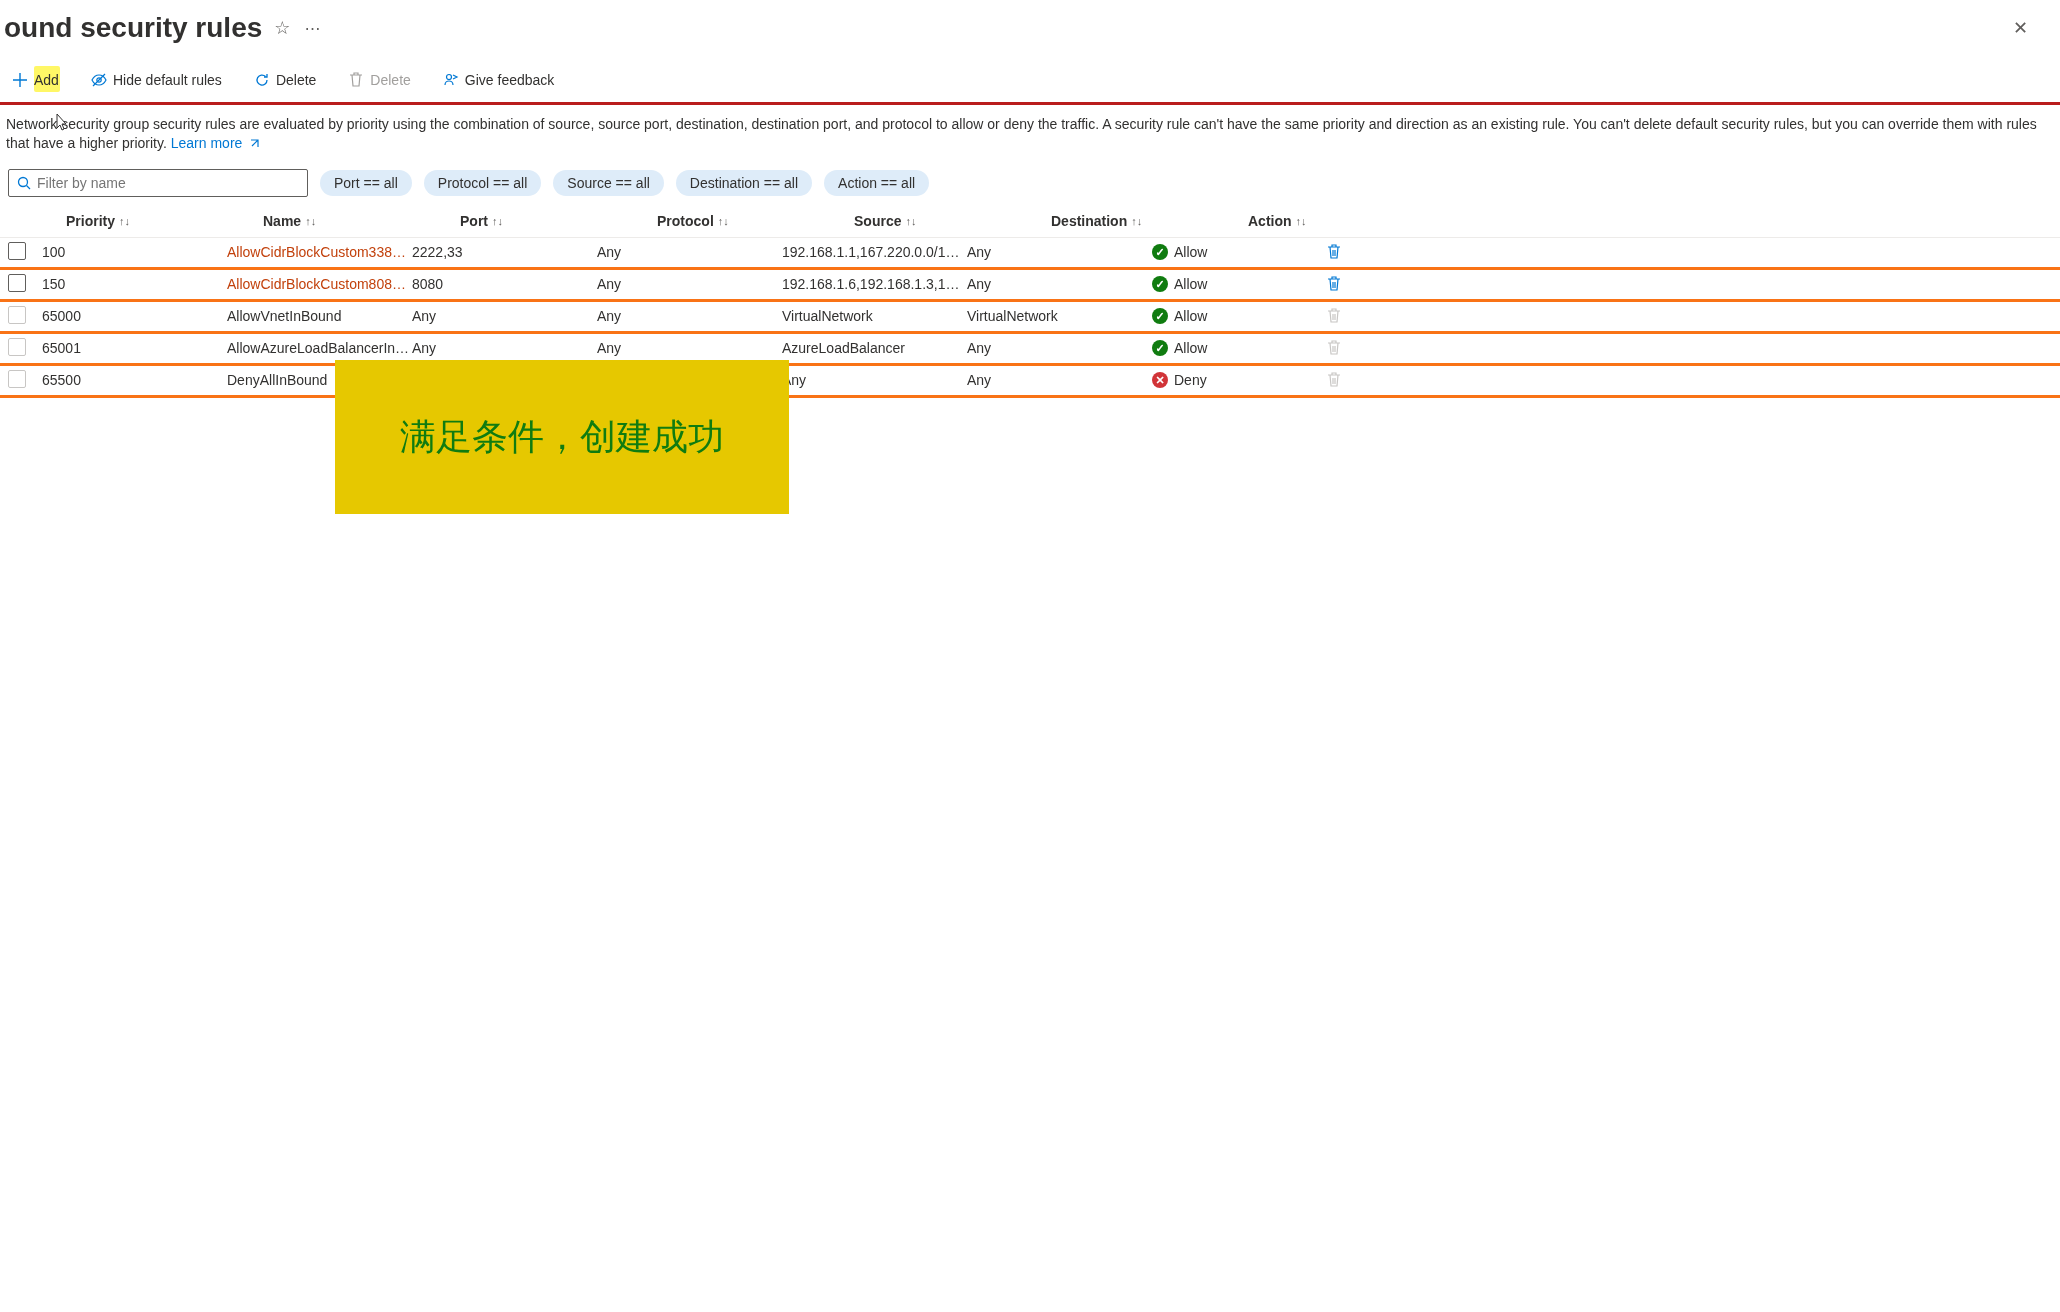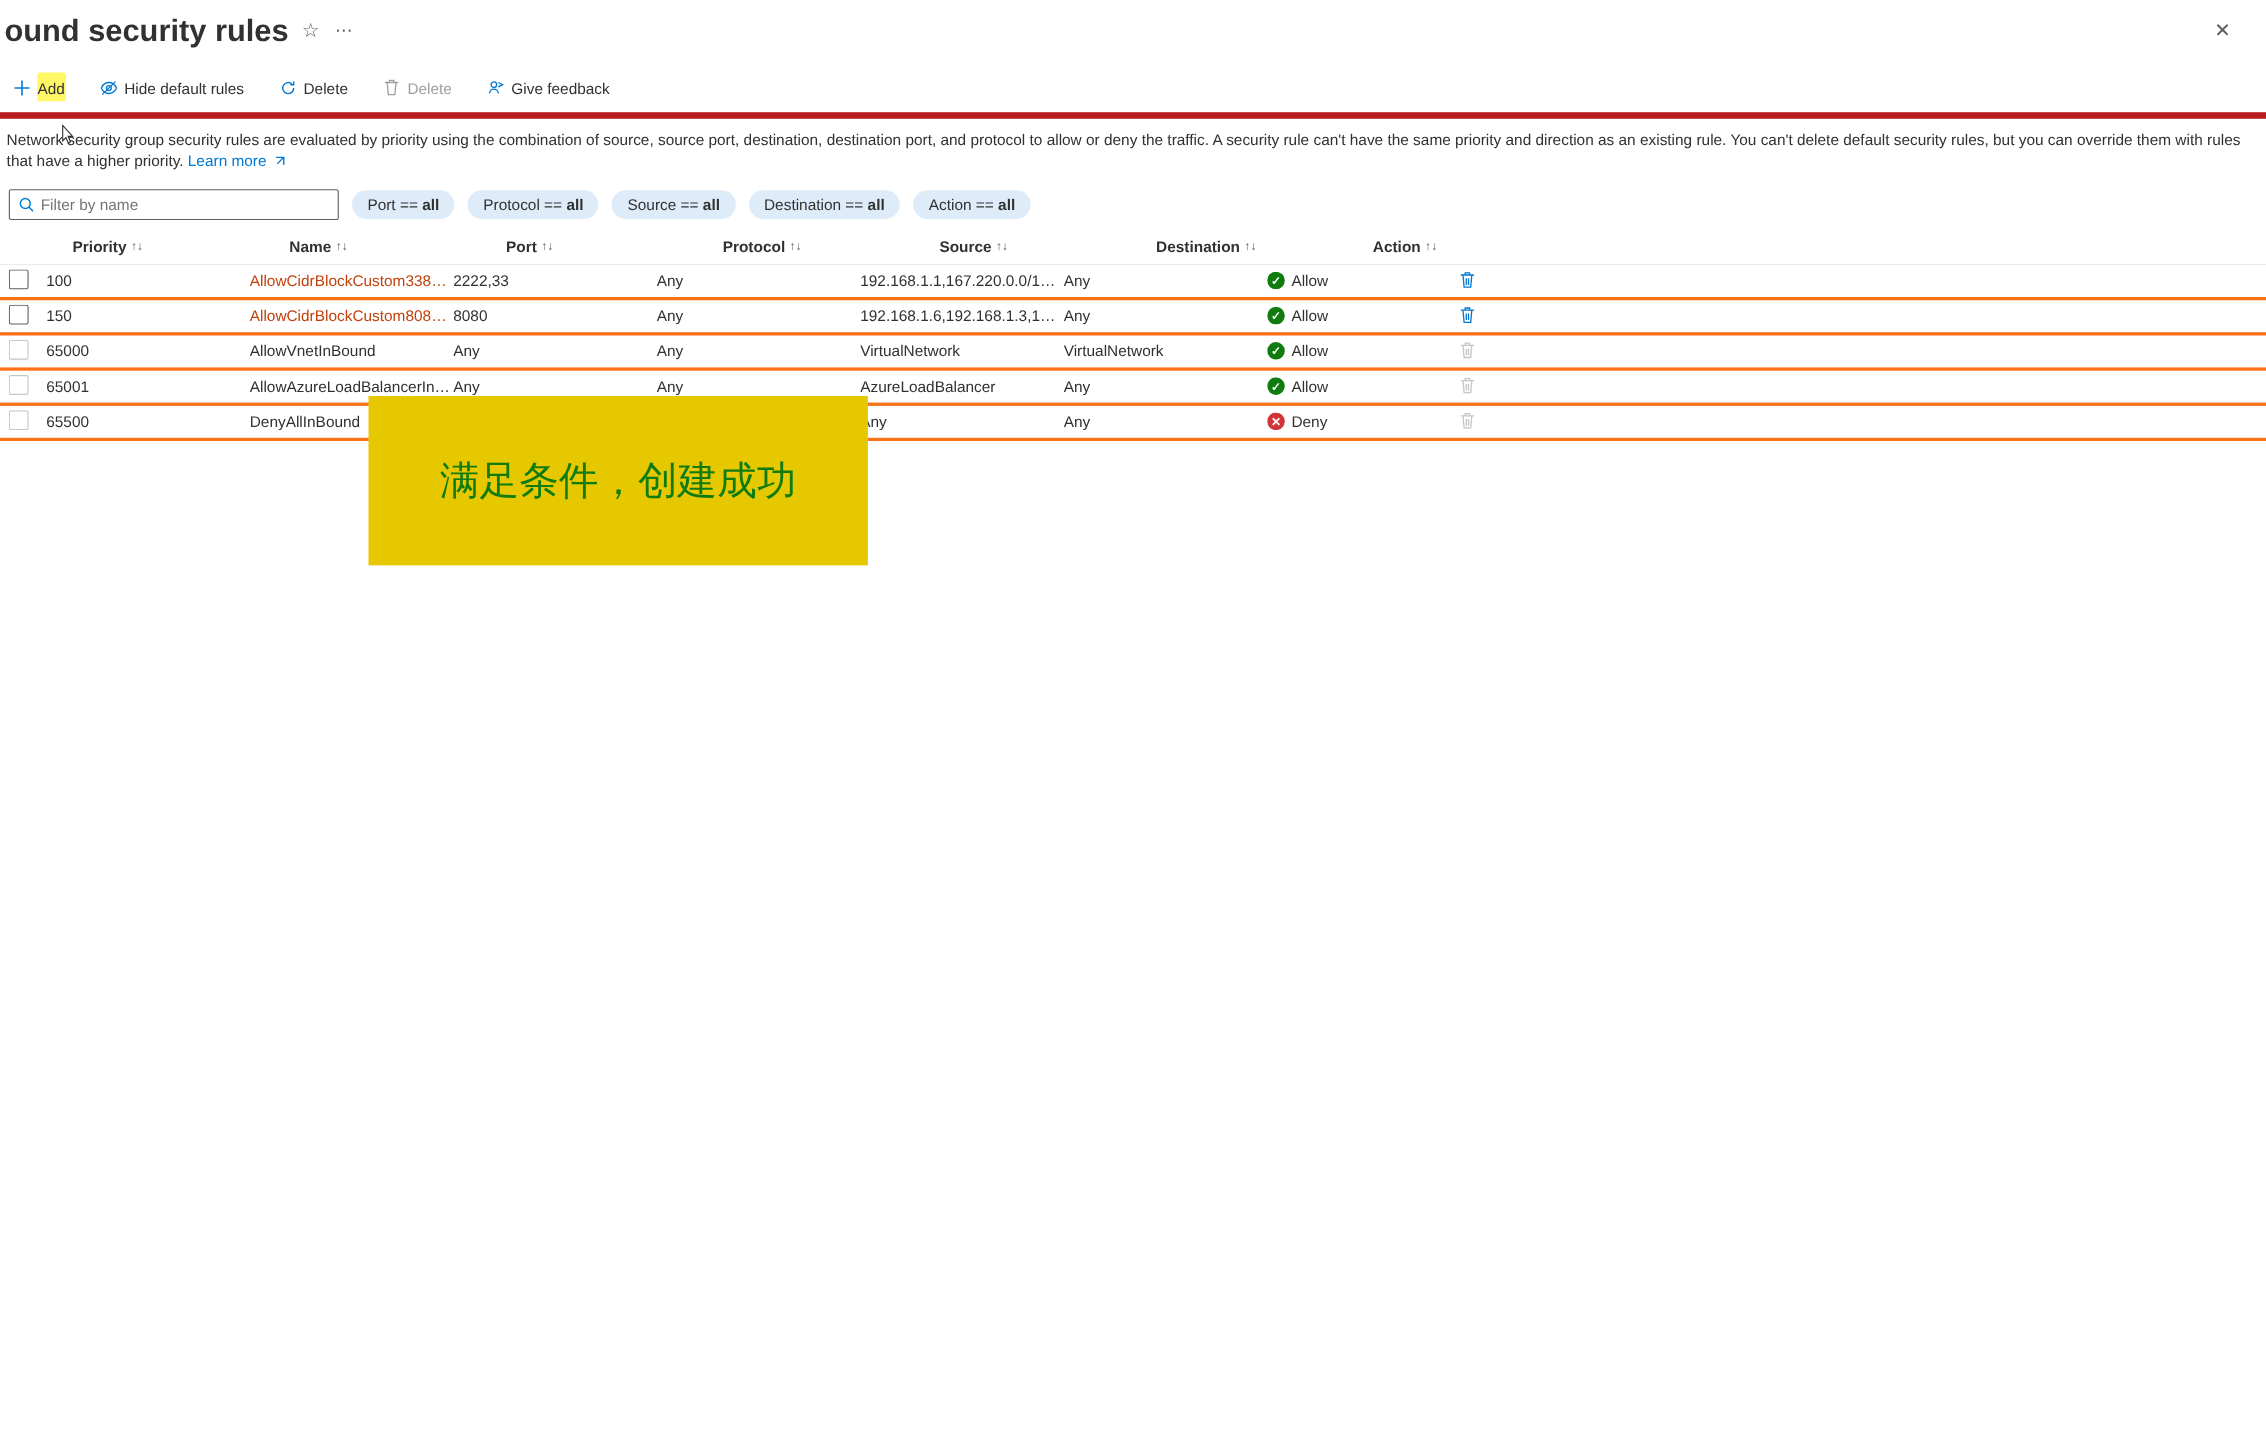--- a/index.html
+++ b/index.html
@@ -38,21 +38,21 @@
     color: #605e5c;
     cursor: pointer;
     padding: 4px;
     margin-right: 10px;
   }
   .toolbar {
     display: flex;
     align-items: flex-start;
     gap: 20px;
     padding: 10px 6px;
-    border-bottom: 6px solid #b91c1c;
+    border-bottom: 3px solid #b91c1c;
     margin-top: 10px;
   }
   .toolbar-btn {
     display: flex;
     align-items: center;
     gap: 6px;
     font-size: 14px;
     color: #323130;
     cursor: pointer;
     padding: 4px 6px;
@@ -125,21 +125,21 @@
     color: #323130;
   }
   .pill {
     background: #deecf9;
     border-radius: 16px;
     padding: 5px 14px;
     font-size: 14px;
     color: #323130;
     cursor: pointer;
   }
-  .pill b { font-weight: 700; }
+  .pill b { font-weight: 400; }
   .table {
     width: 100%;
   }
   .thead {
     display: flex;
     padding: 6px 8px 8px 8px;
     border-bottom: 1px solid #edebe9;
   }
   .th {
     font-size: 14px;

